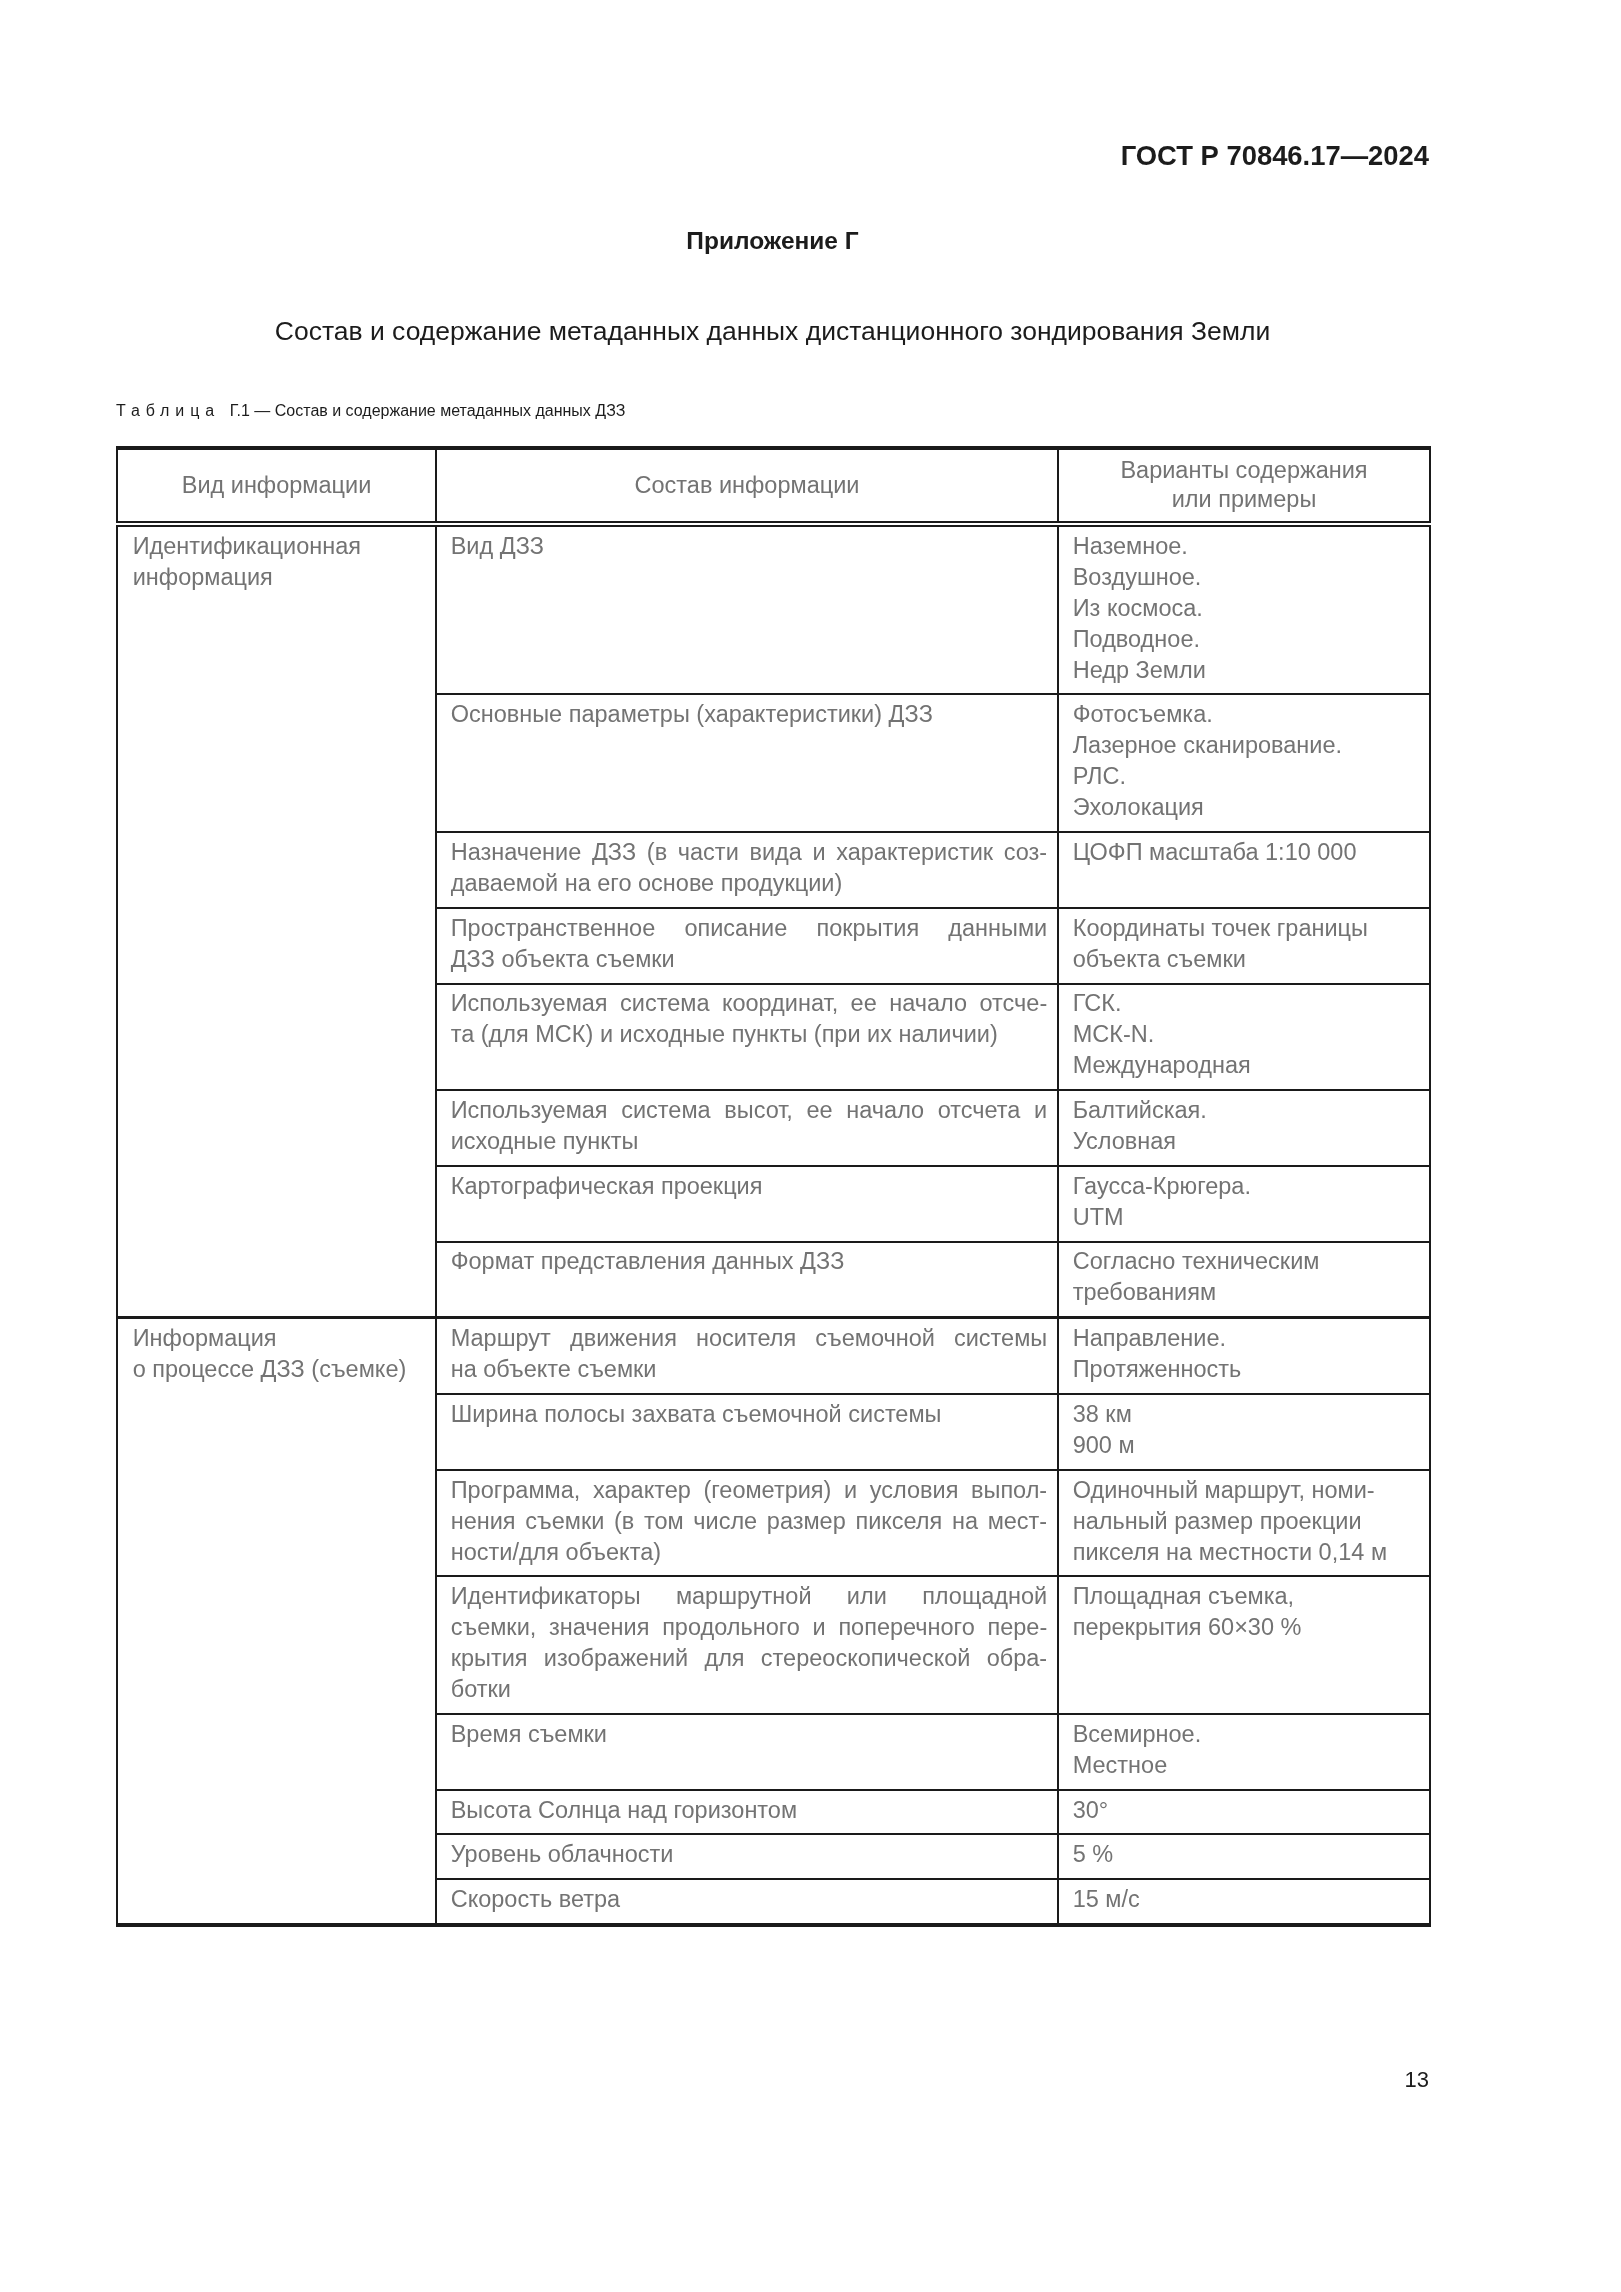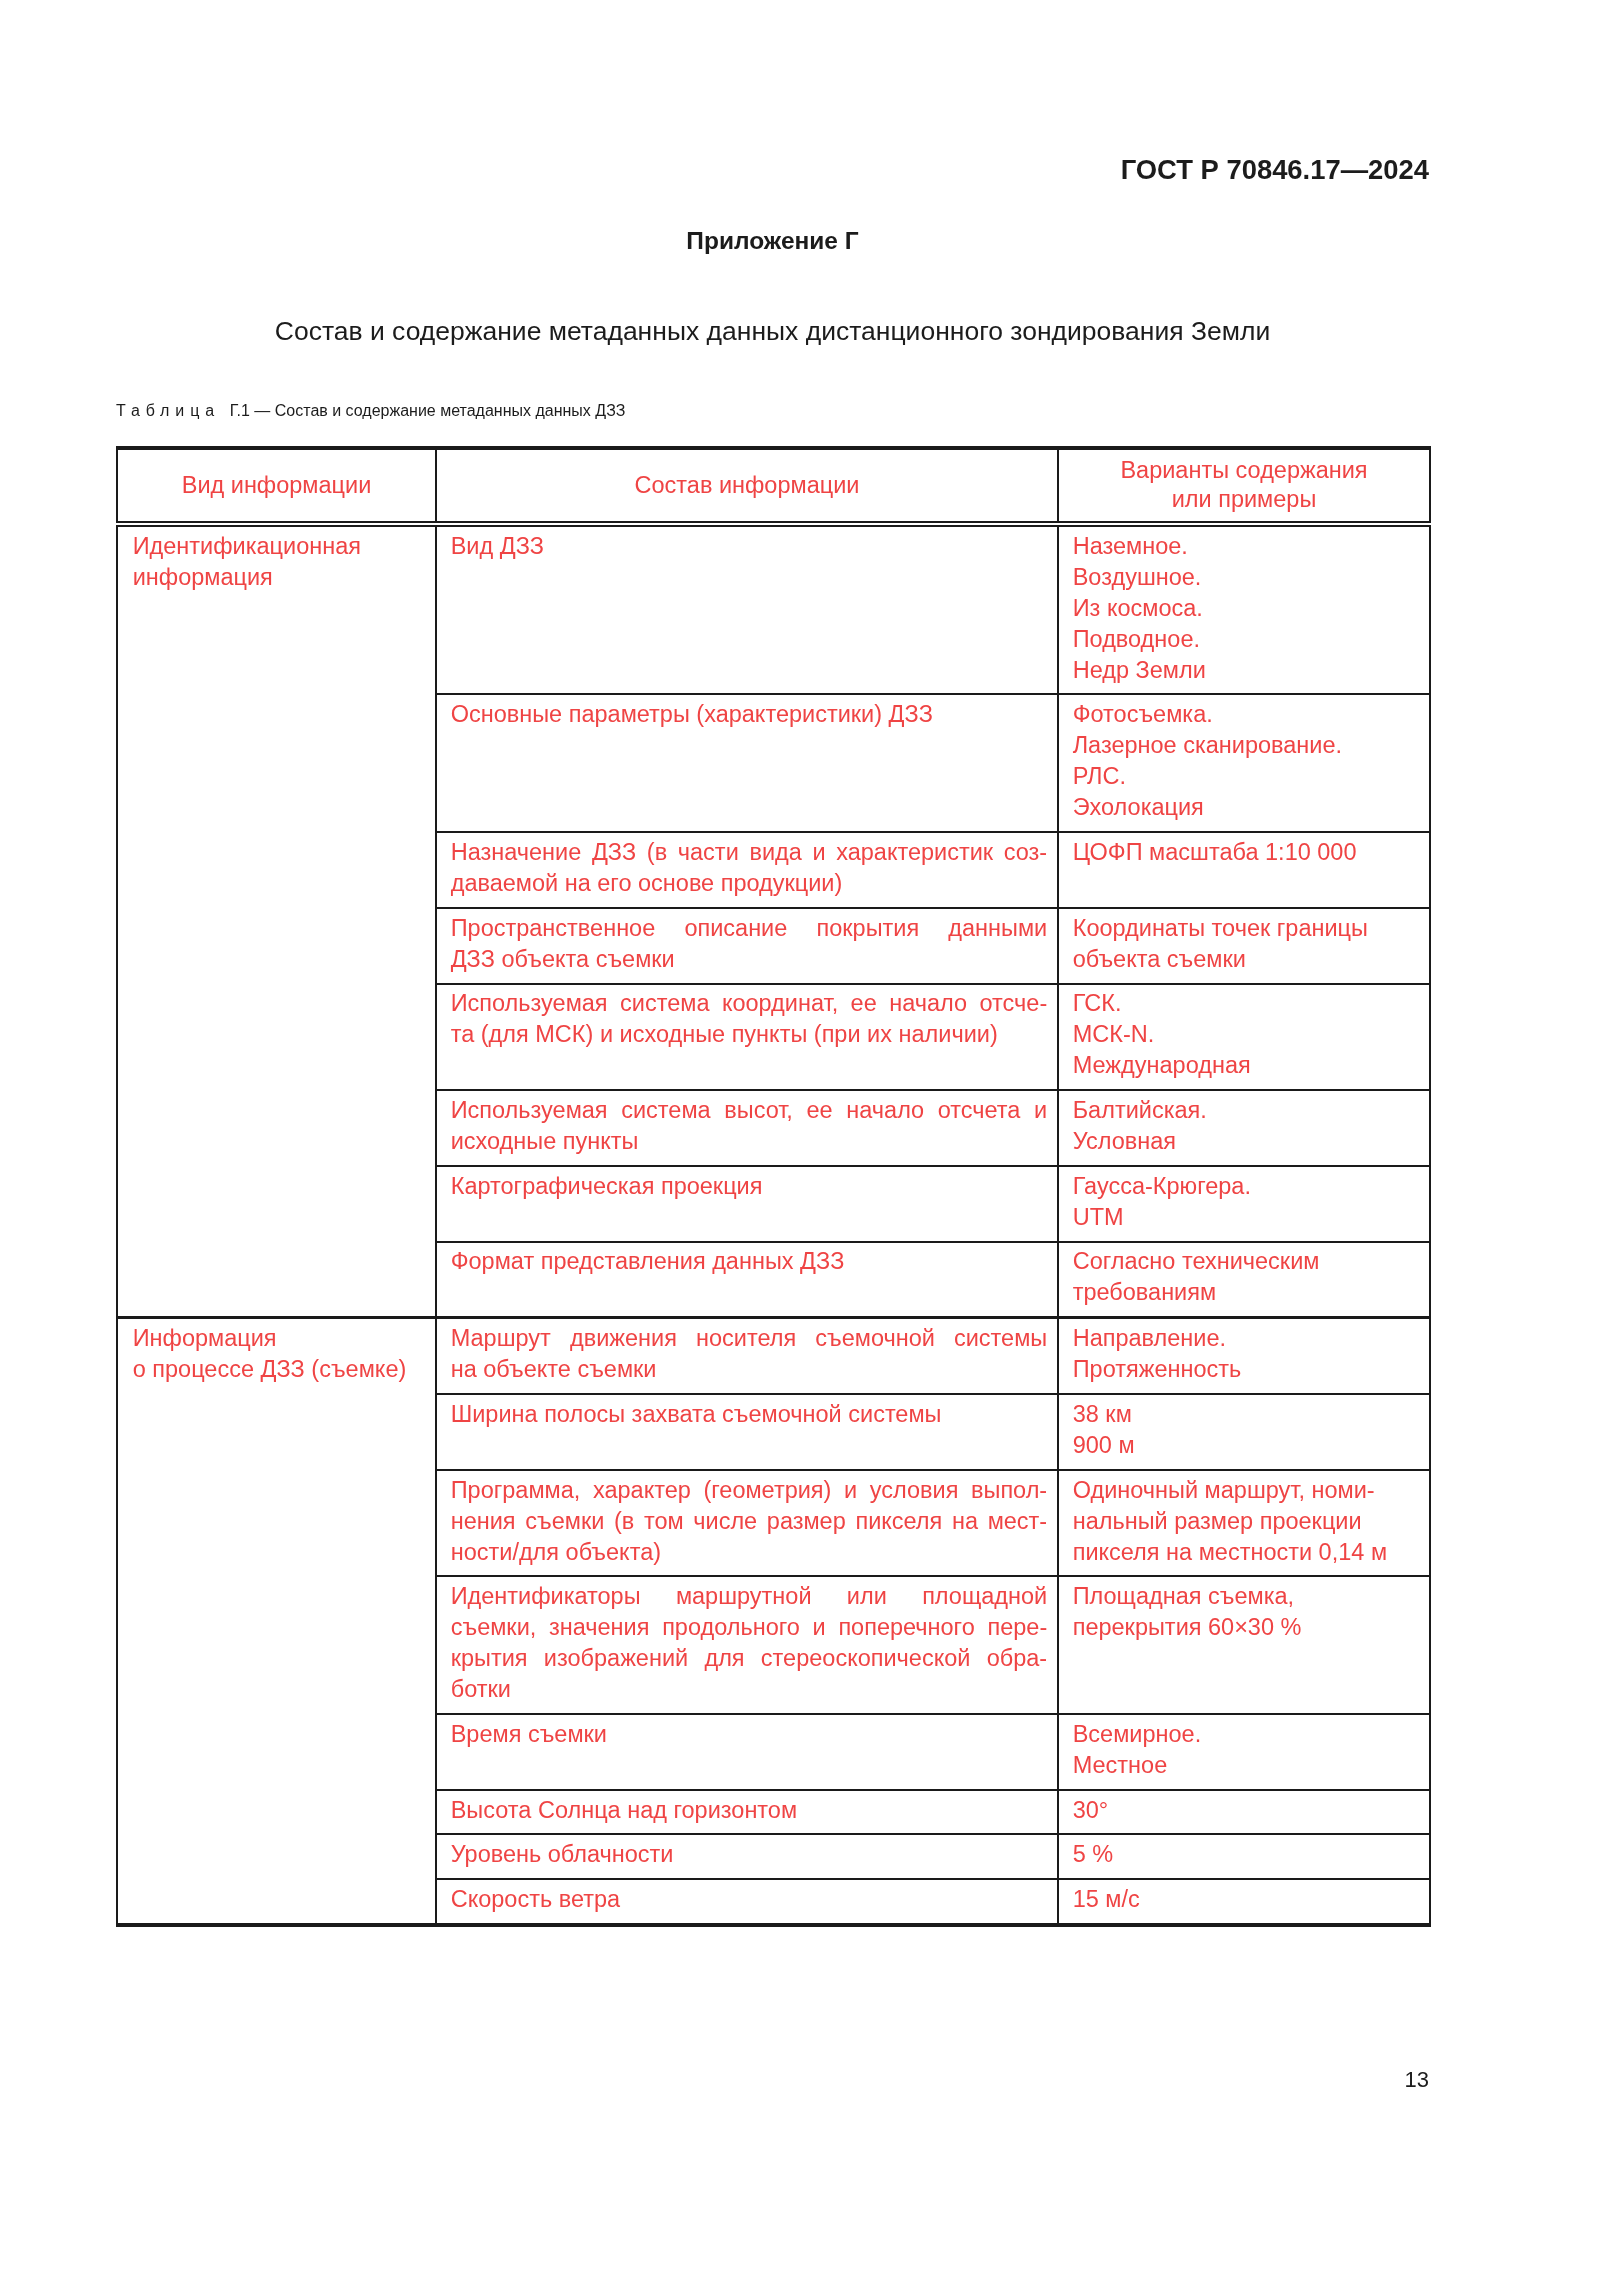--- a/index.html
+++ b/index.html
@@ -5,21 +5,21 @@
   html,body { margin:0; padding:0; background:#ffffff; }
   .page {
     position:relative;
     width:1621px; height:2293px;
     background:#ffffff;
     font-family:"Liberation Sans", sans-serif;
     color:#1c1c1c;
     overflow:hidden;
   }
   .gost-ref {
-    position:absolute; top:155px; right:192px;
+    position:absolute; top:141px; right:192px;
     font-size:27.4px; font-weight:bold; line-height:29px;
     white-space:nowrap;
   }
   .annex {
     position:absolute; top:225px; left:116px; width:1313px;
     text-align:center; font-weight:bold; font-size:24.5px; line-height:32px;
   }
   .doc-heading {
     position:absolute; top:314px; left:116px; width:1313px;
     text-align:center; font-weight:normal; font-size:26.5px; line-height:34px;
@@ -28,21 +28,21 @@
     position:absolute; top:395px; left:116px; width:1313px;
     font-size:16px; line-height:31px; white-space:nowrap;
   }
   .cap-word { letter-spacing:5.9px; margin-right:9.8px; }
   table.meta {
     position:absolute; top:446px; left:116px;
     width:1313px;
     border-collapse:collapse;
     table-layout:fixed;
     font-size:23.5px; line-height:31px;
-    color:#ef4444;
+    color:#737373;
   }
   table.meta { border:2px solid #1a1a1a; border-top:4.9px solid #1a1a1a; border-bottom:4.9px solid #1a1a1a; }
   col.c1col { width:319px; }
   col.c2col { width:622px; }
   col.c3col { width:372px; }
   th {
     font-weight:normal; font-size:23.5px; line-height:29px;
     text-align:center; vertical-align:middle;
     padding:5.9px 9.8px;
     border-left:2px solid #1a1a1a;

